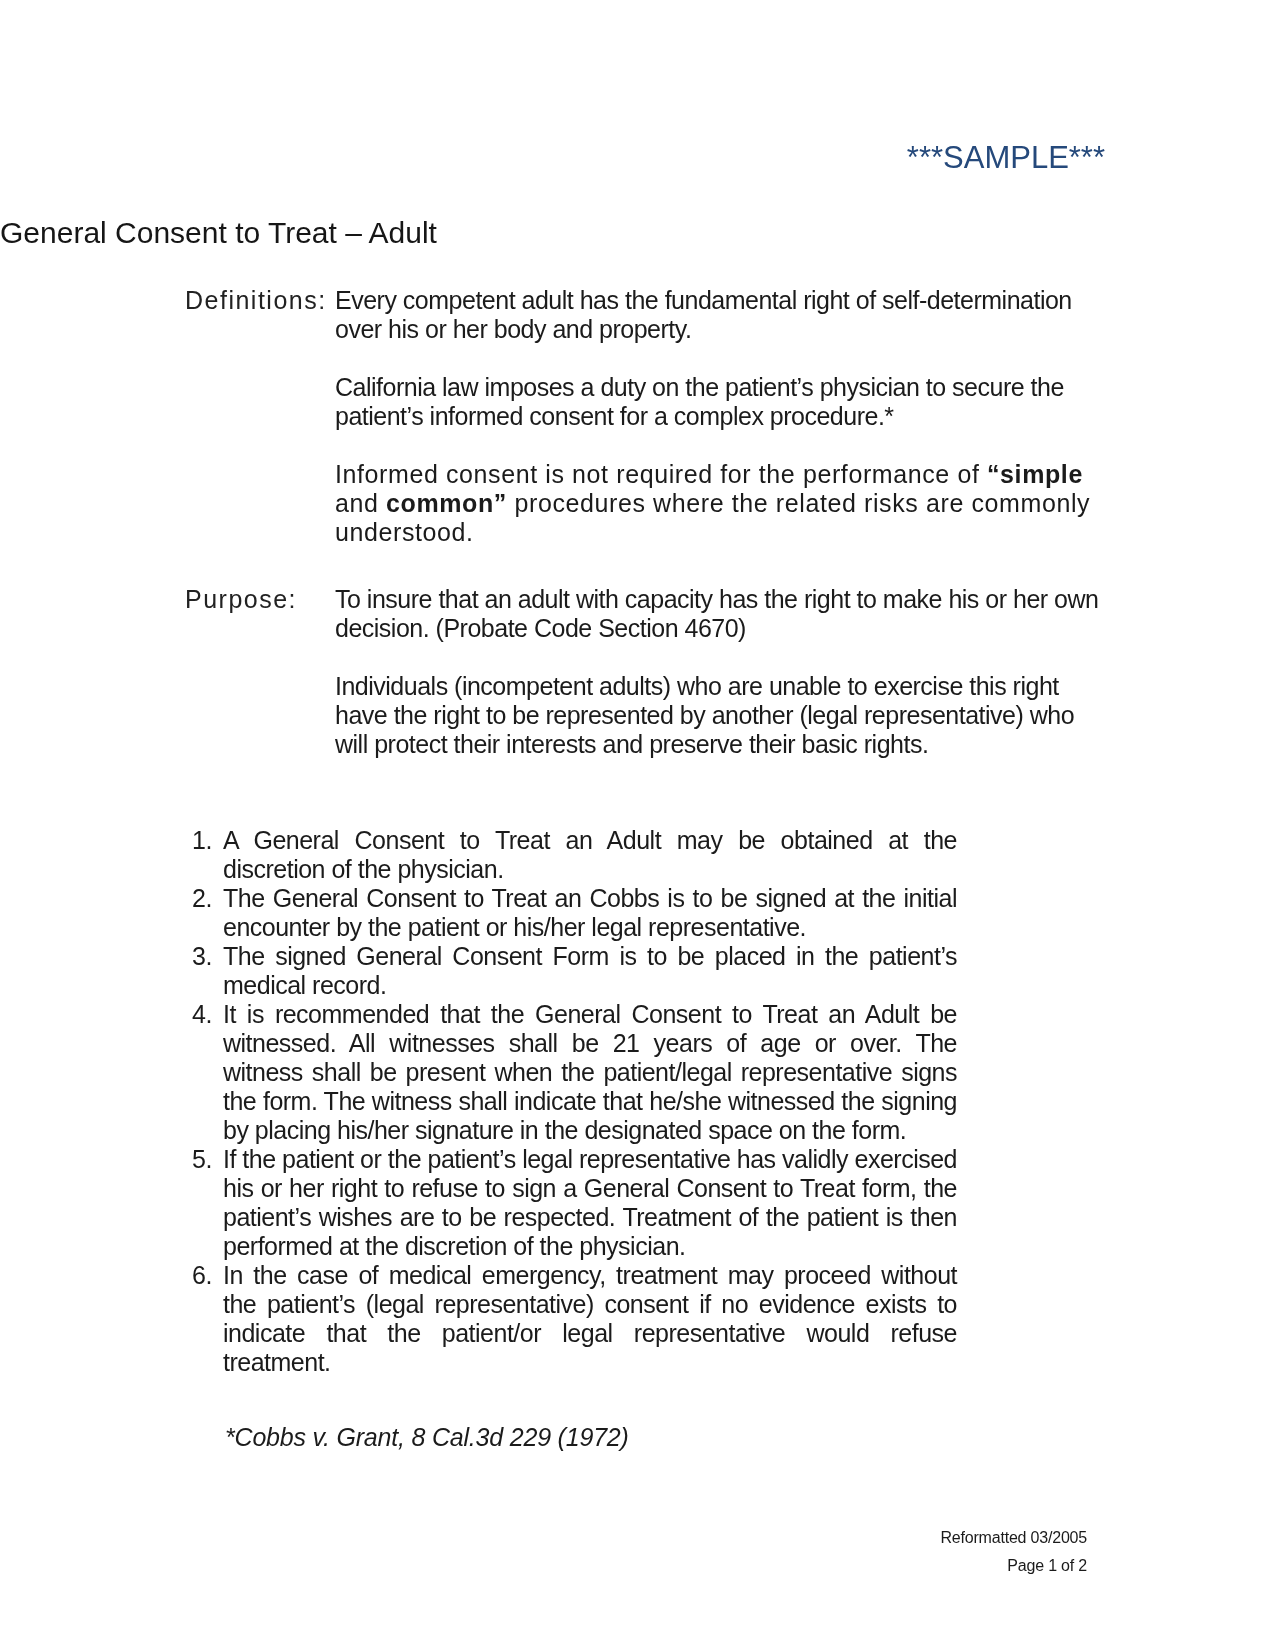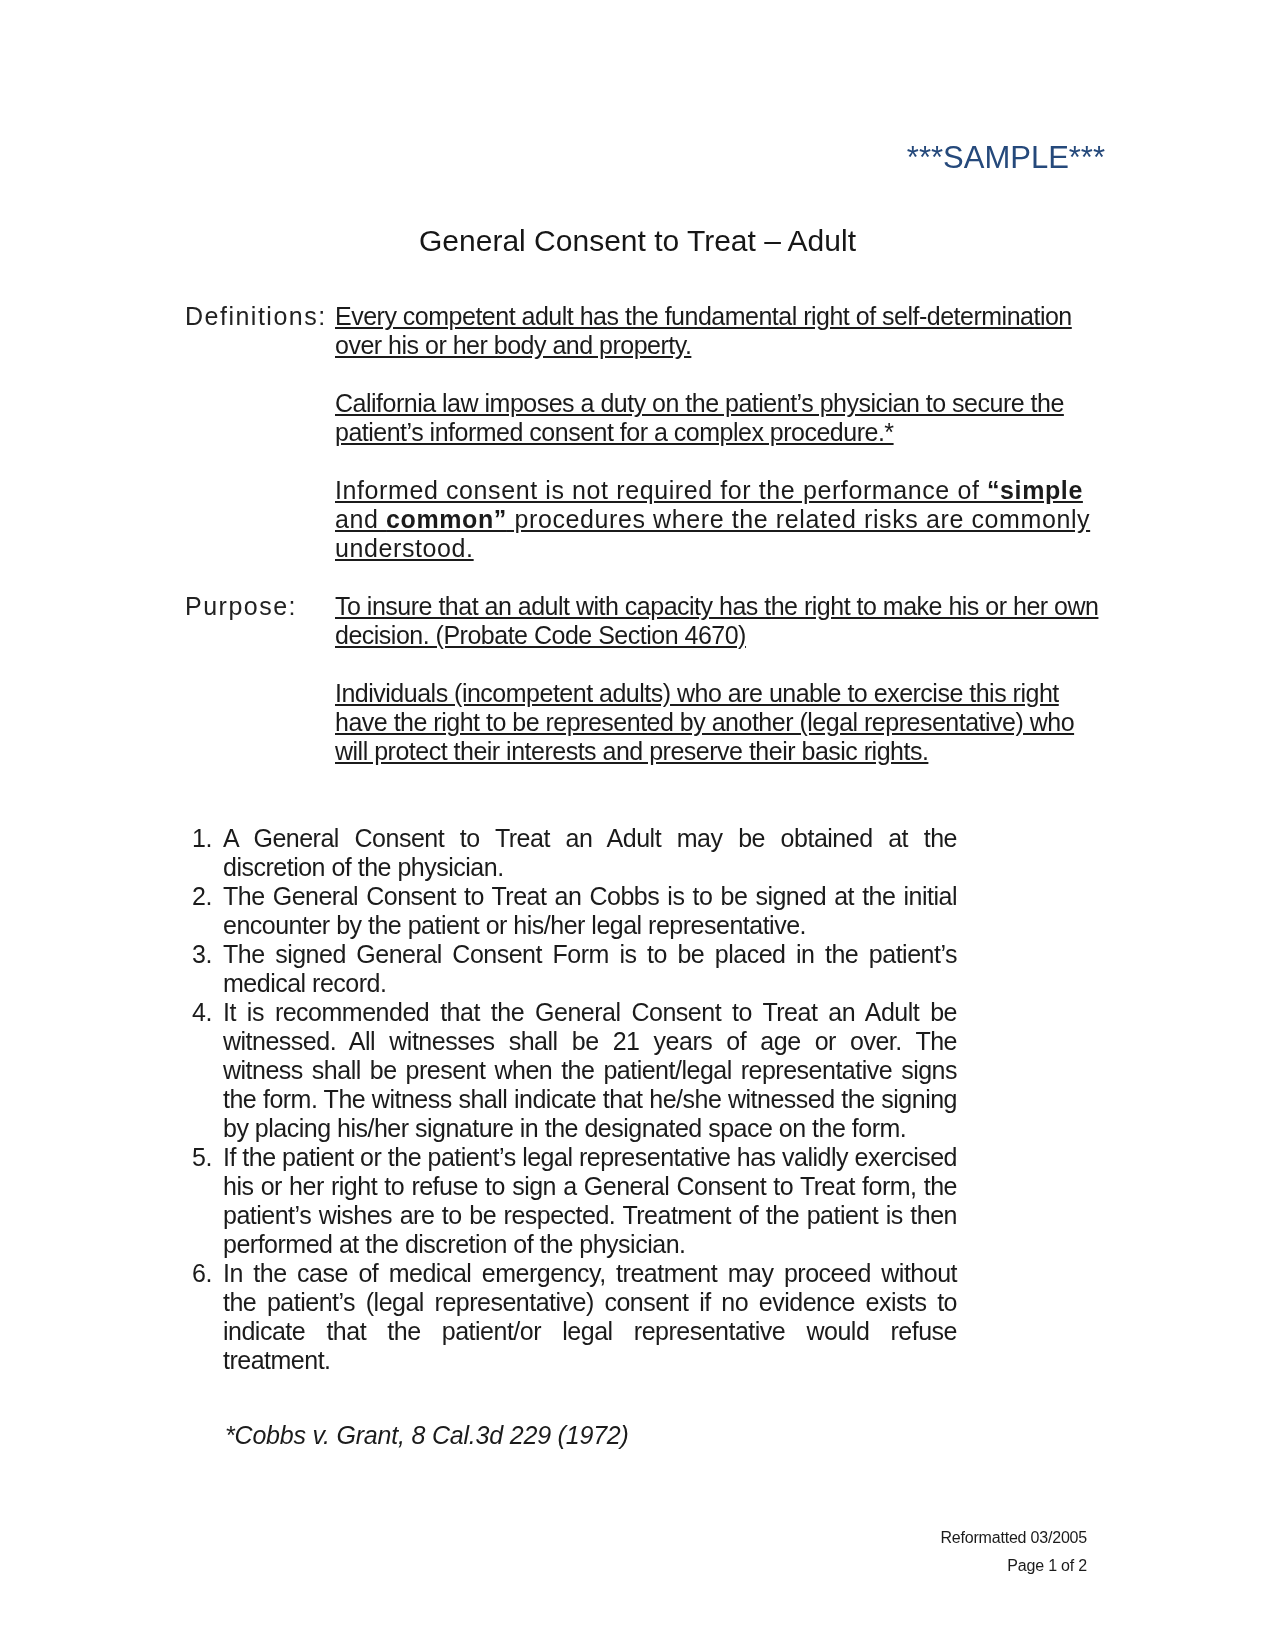--- a/index.html
+++ b/index.html
@@ -19,44 +19,43 @@
     position: absolute;
     top: 141px;
     right: 170px;
     font-size: 31px;
     line-height: 34px;
     letter-spacing: 0;
     color: #25497B;
     white-space: nowrap;
   }
   .doc-title {
-    margin: 8px;
+    margin: 0;
     padding-top: 215px;
-    text-align: center;
     font-size: 30px;
     line-height: 36px;
     font-weight: normal;
     letter-spacing: 0;
     color: #161616;
   }
   .content {
     margin-left: 185px;
     width: 922px;
     padding-top: 35px;
   }
-  .row { display: flex; margin-top: 29px; }
+  .row { display: flex; margin-top: 38px; }
   .row:first-child { margin-top: 0; }
   .label-col {
     width: 150px;
     flex: 0 0 150px;
     letter-spacing: 1.5px;
     color: #222;
   }
   .body-col { width: 772px; flex: 0 0 772px; }
-  .body-col p { margin: 0 0 29px 0; text-decoration: underline; }
+  .body-col p { margin: 0 0 29px 0; }
   .body-col p:last-child { margin-bottom: 0; }
   p.expanded { letter-spacing: 0.6px; }
   p.expanded b, .body-col b { font-weight: bold; }
   .list-body { padding-top: 29px; }
   .proc-item {
     position: relative;
     padding-left: 38px;
     text-align: justify;
   }
   .proc-num {

